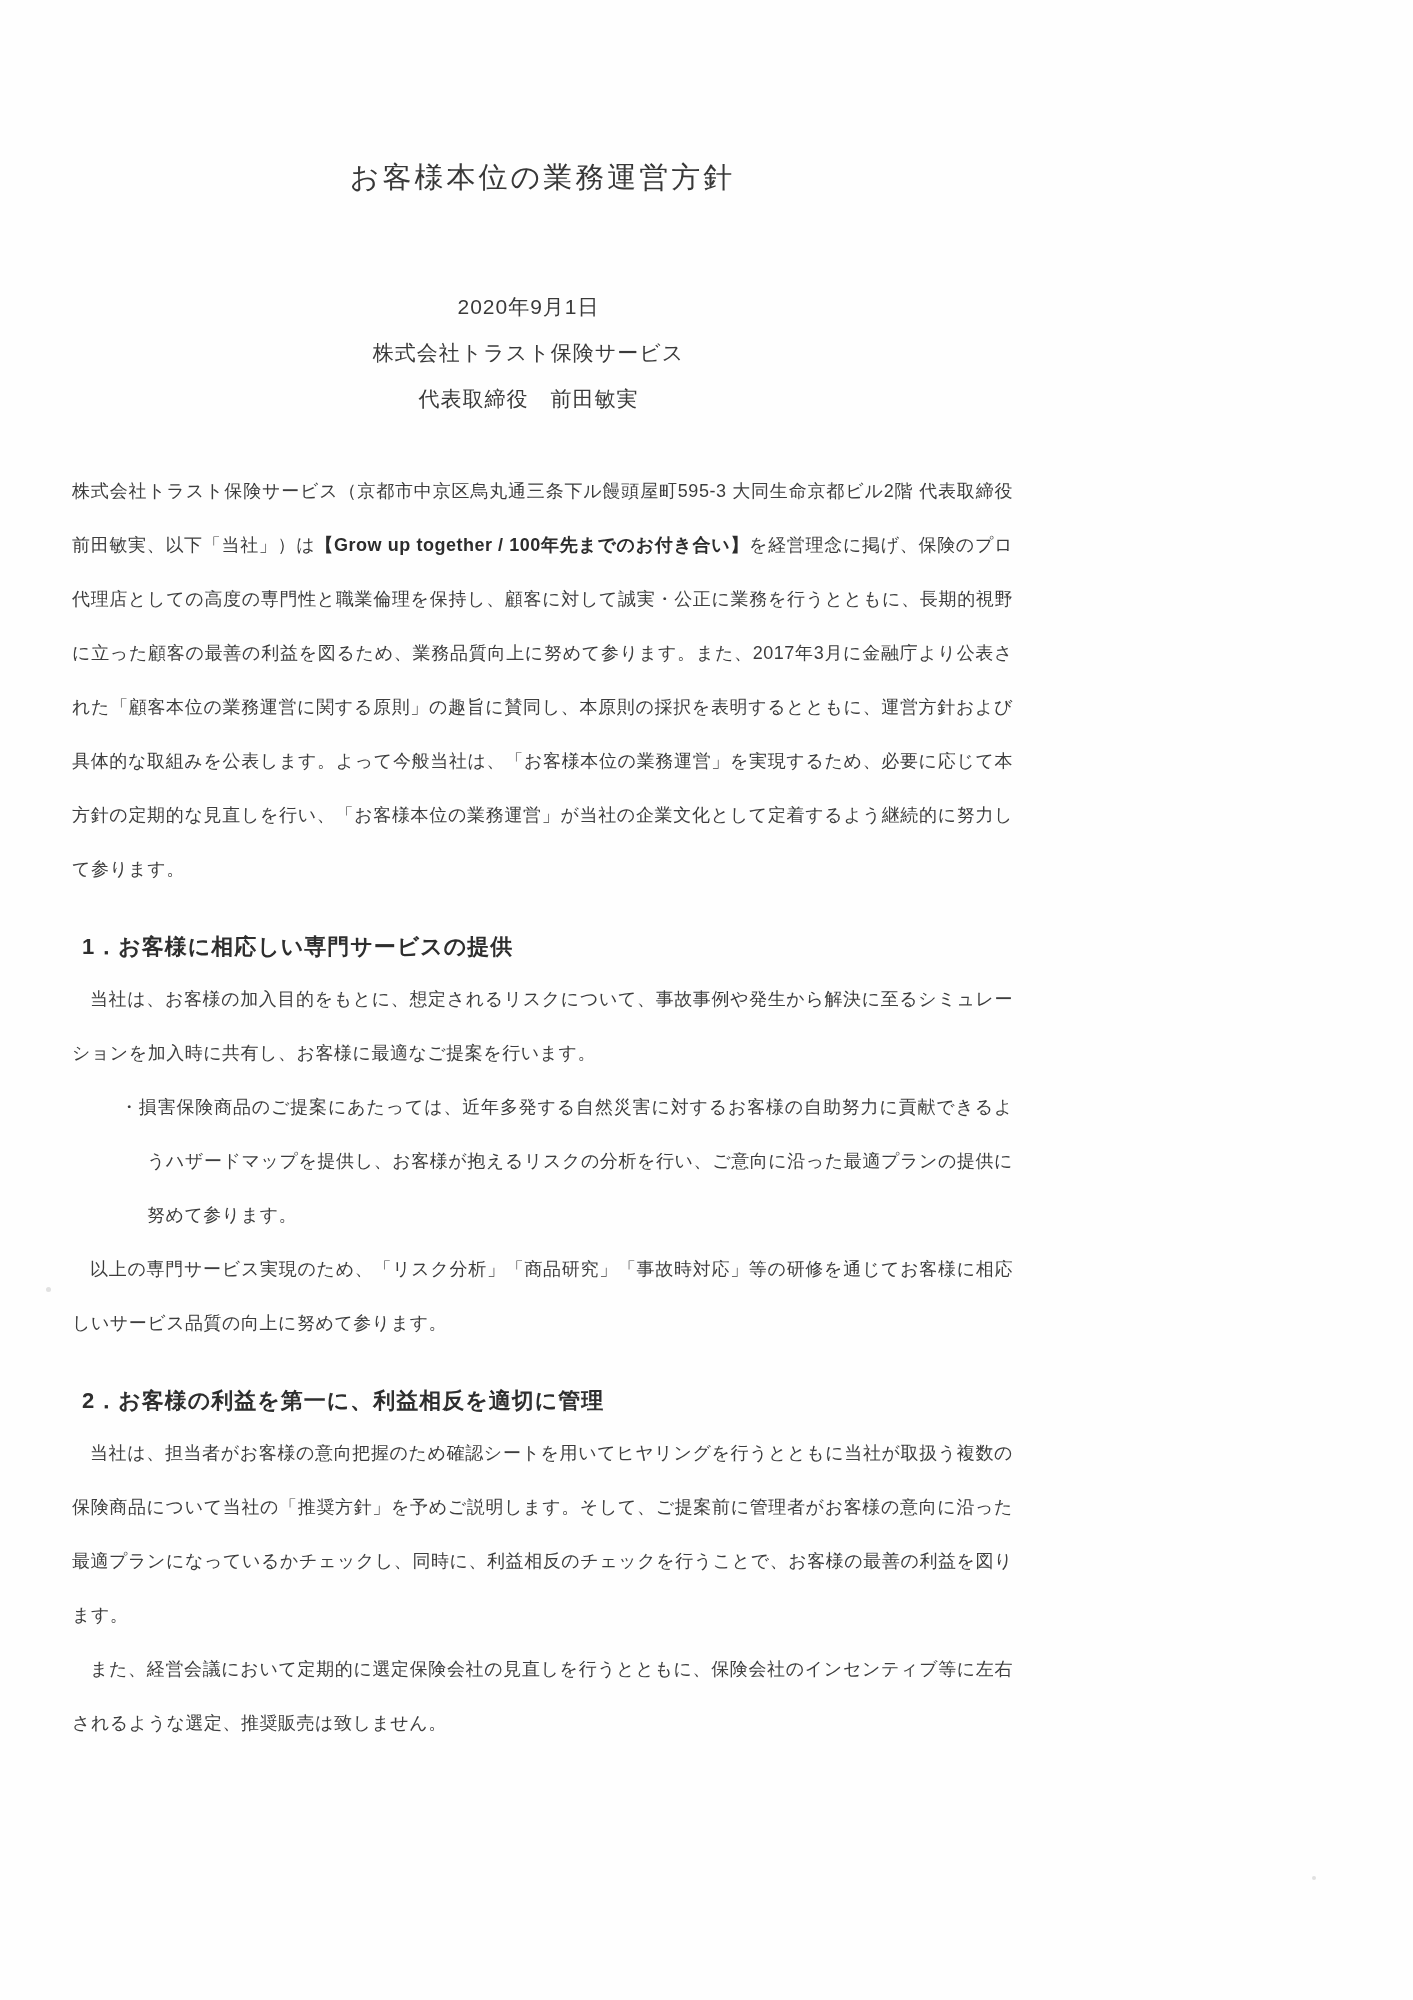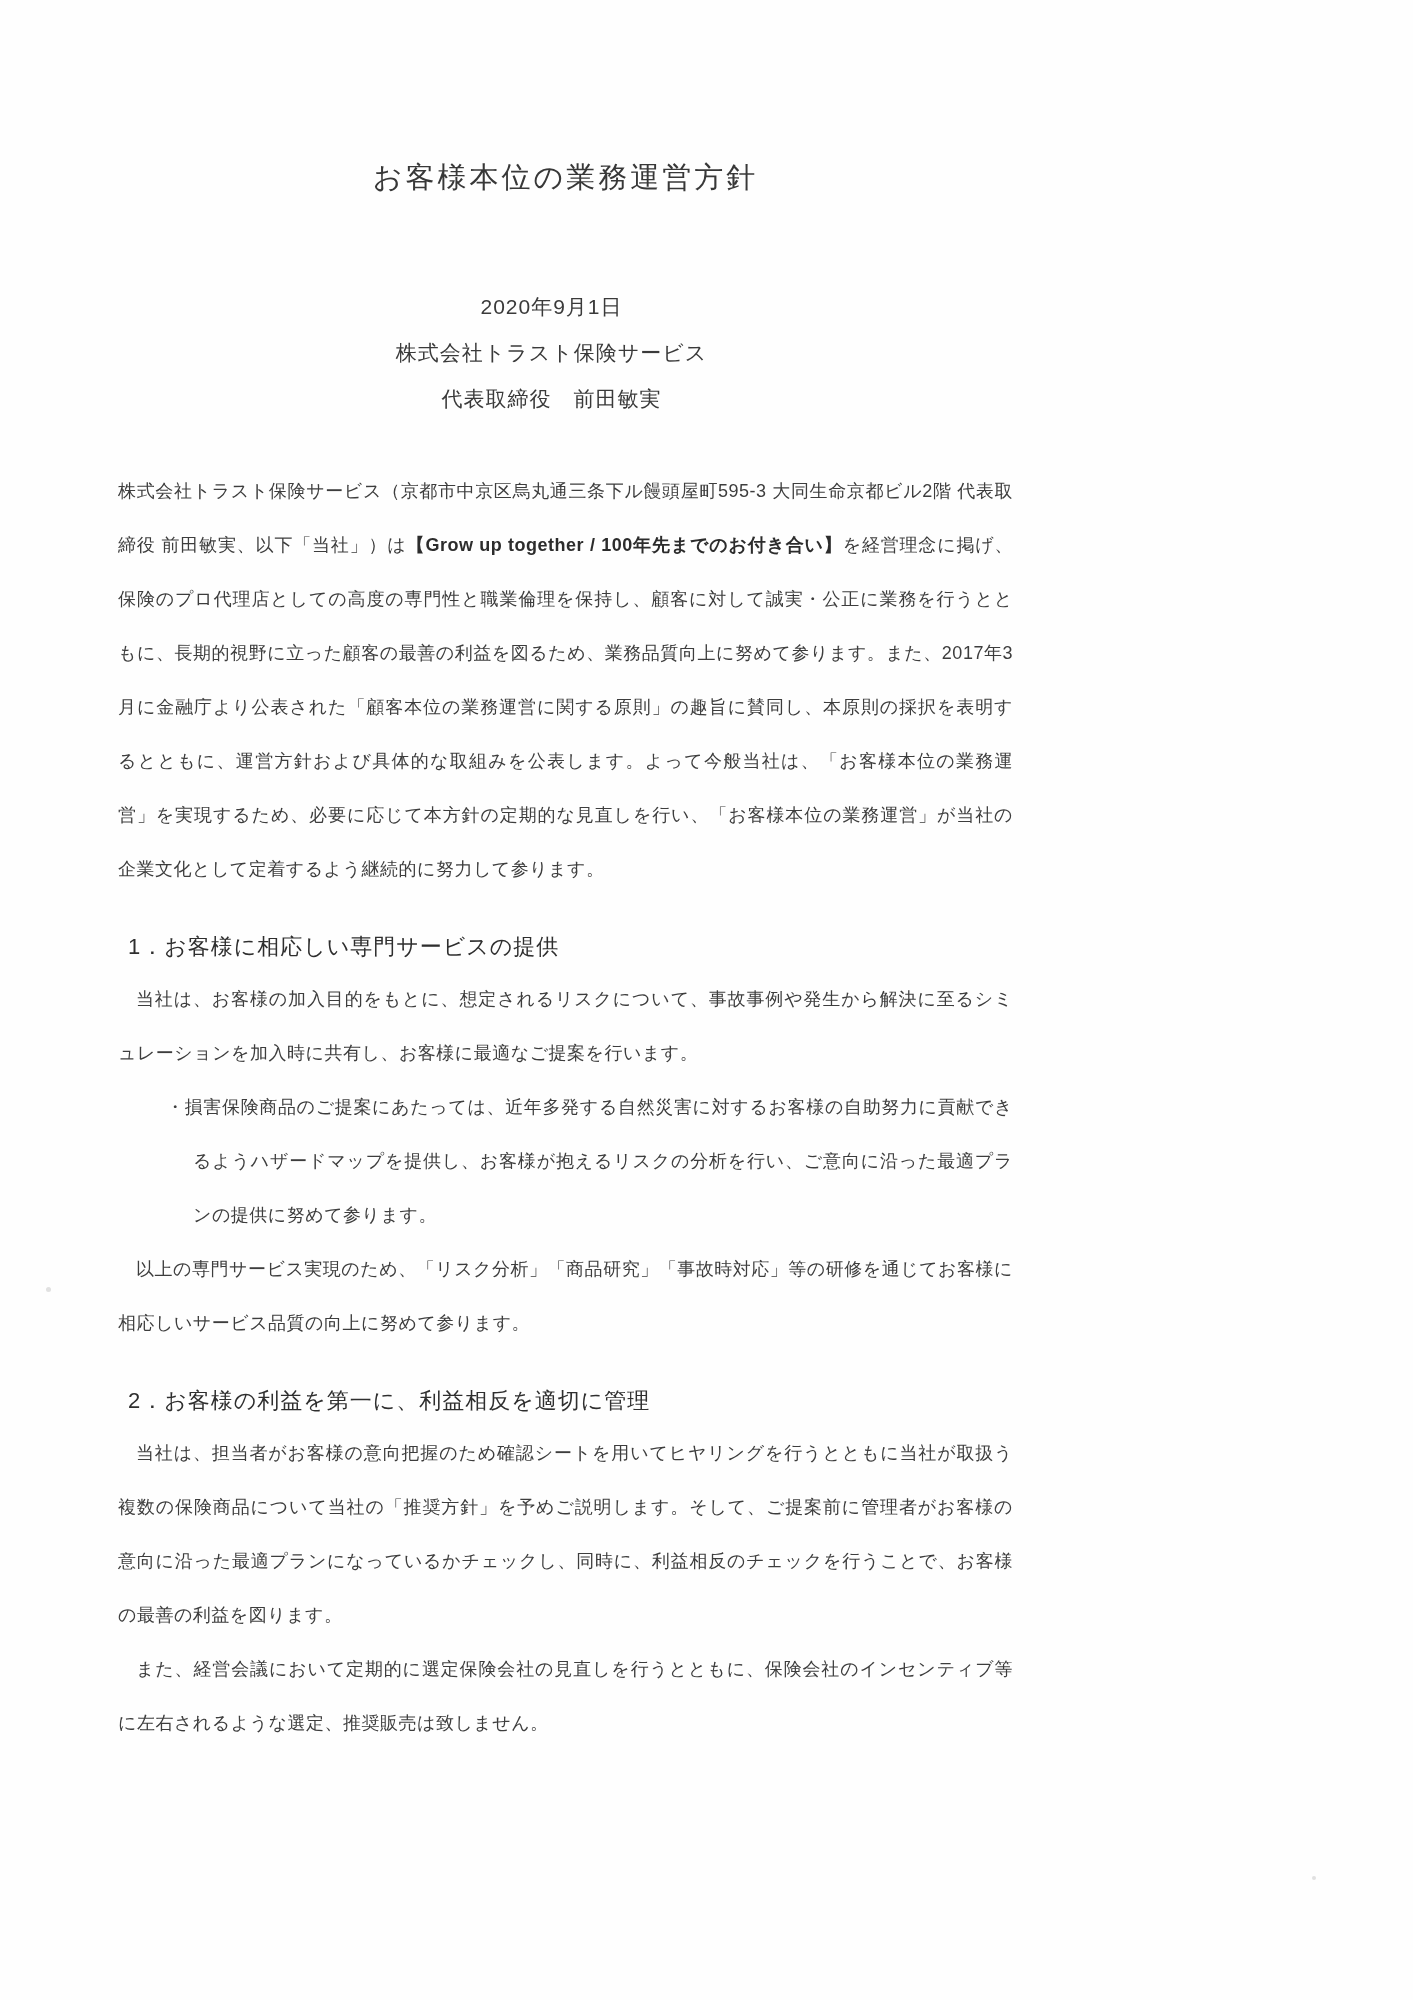--- a/index.html
+++ b/index.html
@@ -6,21 +6,21 @@
   html, body {
     background: #ffffff;
     font-family: "Liberation Sans", "DejaVu Sans", sans-serif;
   }
   .page {
     position: relative;
     width: 1413px;
     height: 2000px;
     background: #fefefe;
     overflow: hidden;
-    padding: 158px 400px 0 118px; 
+    padding: 158px 400px 0 72px; 
     color: #3d3d3d;
   }
   .doc-title {
     font-size: 29px;
     font-weight: 400;
     letter-spacing: 3px;
     color: #383838;
     text-align: center;
     margin-bottom: 86px;
   }
@@ -37,21 +37,21 @@
     font-size: 18px;
     line-height: 54px;
     letter-spacing: 0.5px;
     text-align: justify;
     color: #3d3d3d;
   }
   .intro { margin-bottom: 34px; }
   .bold, .motto { font-weight: 700; color: #2c2c2c; }
   .section-heading {
     font-size: 22px;
-    font-weight: 400;
+    font-weight: 700;
     letter-spacing: 1px;
     color: #2e2e2e;
     margin-top: 36px;
     margin-bottom: 10px;
     padding-left: 10px;
   }
   .indent { text-indent: 1em; }
   .bullet {
     padding-left: 1.5em;
     text-indent: -1.5em;

